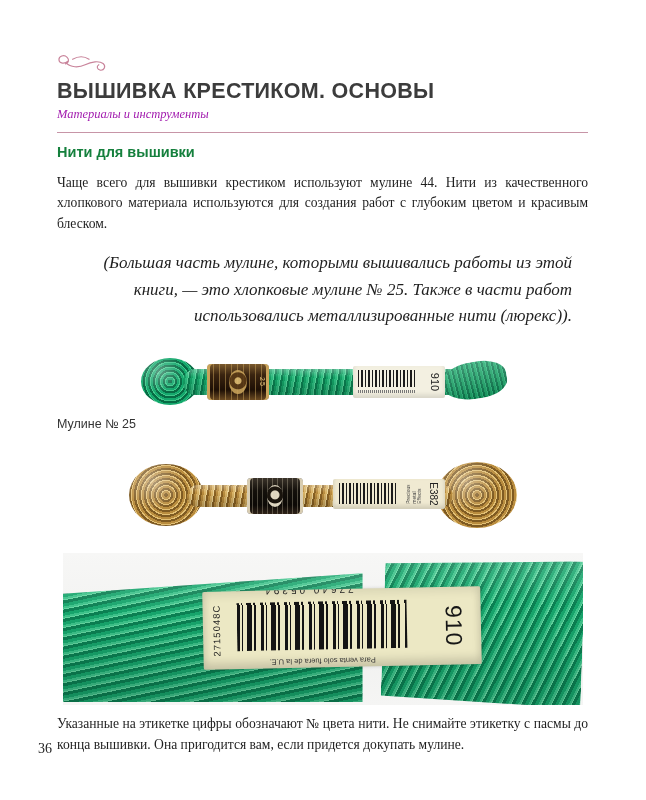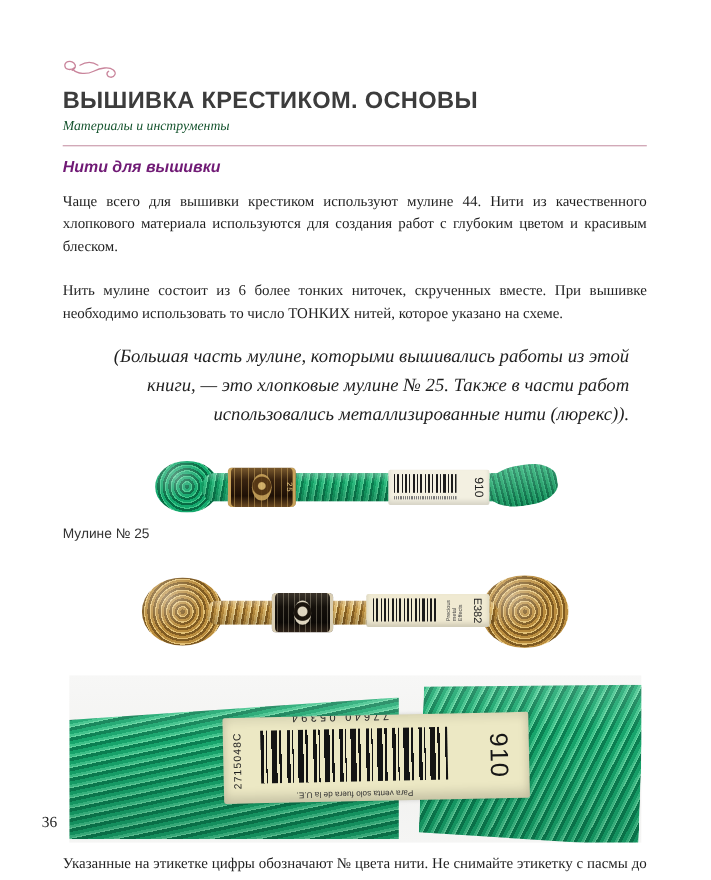--- a/index.html
+++ b/index.html
@@ -9,25 +9,25 @@
   }
   .content { position:absolute; left:57px; top:50px; width:531px; }
 
   
   .flourish { width:50px; height:24px; }
   .flourish svg { display:block; }
   h1.title {
     font-family:"Liberation Sans", sans-serif; font-size:21.5px; font-weight:600;
     color:#3c3c3c; letter-spacing:0.3px; margin:5px 0 0;
   }
-  .subtitle { font-style:italic; font-size:12.5px; color:#14532d; margin-top:3px; }
+  .subtitle { font-style:italic; font-size:12.5px; color:#a21caf; margin-top:3px; }
   hr.rule { border:none; border-top:1px solid #c795a7; margin:10px 0 0; }
   h2.section {
     font-family:"Liberation Sans", sans-serif; font-size:14.5px; font-weight:bold;
-    color:#701a75; margin:11px 0 0;font-style:italic;
+    color:#15803d; margin:11px 0 0;
   }
 
   
   p.body { font-size:13.6px; line-height:1.5; text-align:justify; margin:13px 0 0; }
   p.body.strands { margin-top:20px; }
   p.note { font-style:italic; font-size:17px; line-height:1.55; margin:16px 16px 0; text-align:right; }
   p.body.last { margin-top:9px; }
 
   .caption {
     font-family:"Liberation Sans", sans-serif; font-size:12.5px; color:#333;
@@ -236,21 +236,20 @@
         <path d="M20 9.5 C27 5.5 35 5.5 41 9.5"></path>
       </svg>
     </div>
 
     <h1 class="title">ВЫШИВКА КРЕСТИКОМ. ОСНОВЫ</h1>
     <div class="subtitle">Материалы и инструменты</div>
     <hr class="rule">
     <h2 class="section">Нити для вышивки</h2>
 
     <p class="body intro">Чаще всего для вышивки крестиком используют мулине 44. Нити из качественного хлопкового материала используются для создания работ с глубоким цветом и красивым блеском.</p>
-    <p class="body strands">Нить мулине состоит из 6 более тонких ниточек, скрученных вместе. При вышивке необходимо использовать то число ТОНКИХ нитей, которое указано на схеме.</p>
     <p class="note">(Большая часть мулине, которыми вышивались работы из этой книги, — это хлопковые мулине № 25. Также в части работ использовались металлизированные нити (люрекс)).</p>
 
     <div class="skein skein-green">
       <div class="loop loop-l"></div>
       <div class="bar"></div>
       <div class="tuft"></div>
       <div class="band band-brown">
         <span class="band-num">25</span>
       </div>
       <div class="lab lab-white">

